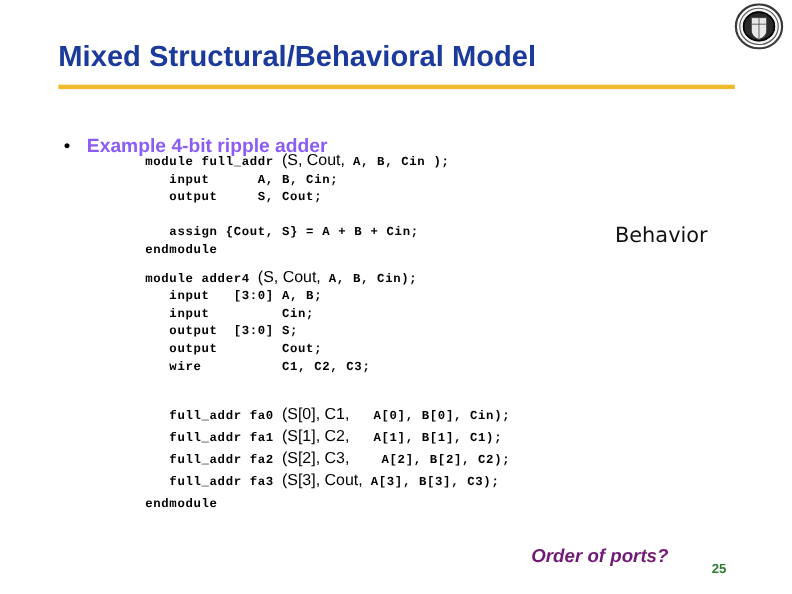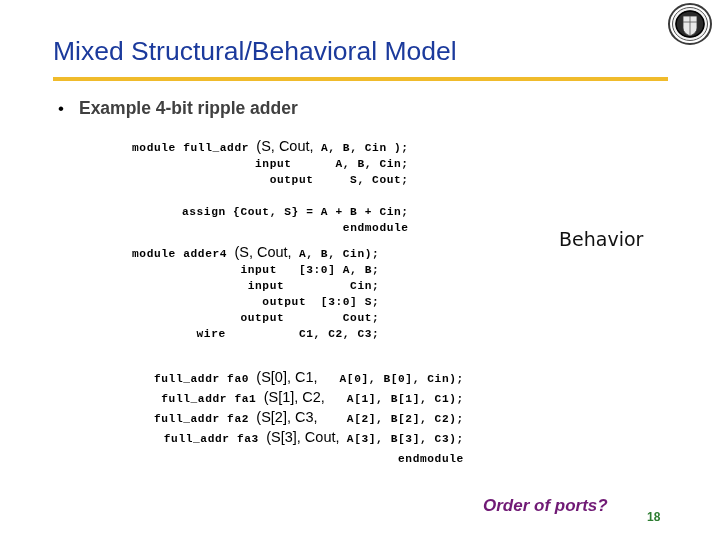--- a/index.html
+++ b/index.html
@@ -28,21 +28,21 @@
   }
 
   
   .slide-title {
     position: absolute;
     left: 53px;
     top: 36px;
     width: 620px;
     color: #1b3a9c;
     font-family: "Liberation Sans", sans-serif;
-    font-weight: normal;
+    font-weight: bold;
     font-size: 26.5px;
     letter-spacing: 0px;
     line-height: 30px;
     white-space: nowrap;
   }
   .title-rule {
     position: absolute;
     left: 53px;
     top: 77px;
     width: 615px;
@@ -62,30 +62,30 @@
   .bullet-dot {
     font-size: 17px;
     color: #000000;
     line-height: 1;
     margin-right: 15px;
   }
   .bullet-text {
     font-family: "Liberation Sans", sans-serif;
     font-weight: bold;
     font-size: 17.5px;
-    color: #404040;
+    color: #8b5cf6;
     line-height: 1.1;
+    margin-top: 24px;
   }
 
   
   .code-block {
     position: absolute;
     white-space: pre;
     color: #000000;
-    text-align: right;
   }
   .mono {
     font-family: "Liberation Mono", "DejaVu Sans Mono", monospace;
     font-weight: bold;
     font-size: 11.2px;
     letter-spacing: 0.6px;
   }
   .sans-port {
     font-family: "Liberation Sans", sans-serif;
     font-size: 14.5px;
@@ -108,21 +108,21 @@
 
   
   .annotation {
     position: absolute;
     font-family: "DejaVu Sans", sans-serif;
     font-weight: normal;
     font-size: 19px;
     color: #111111;
     white-space: nowrap;
   }
-  #annotation-behavior { left: 559px; top: 203px; margin-top: 25px; }
+  #annotation-behavior { left: 559px; top: 203px; }
   #annotation-structural { left: 550px; top: 344px; }
 
   
   .question-note {
     position: absolute;
     left: 483px;
     top: 496px;
     font-family: "Liberation Sans", sans-serif;
     font-weight: bold;
     font-size: 17px;
@@ -167,15 +167,15 @@
 
   <div class="code-block" id="code-block-1"><span class="code-line"><span class="mono">module full_addr </span><span class="sans-port">(S, Cout,</span><span class="mono"> A, B, Cin );</span></span><span class="code-line"><span class="mono">   input      A, B, Cin;</span></span><span class="code-line"><span class="mono">   output     S, Cout;</span></span><span class="code-line"><span class="mono"> </span></span><span class="code-line"><span class="mono">   assign {Cout, S} = A + B + Cin;</span></span><span class="code-line"><span class="mono">endmodule</span></span></div>
 
   <div class="code-block" id="code-block-2"><span class="code-line"><span class="mono">module adder4 </span><span class="sans-port">(S, Cout,</span><span class="mono"> A, B, Cin);</span></span><span class="code-line"><span class="mono">   input   [3:0] A, B;</span></span><span class="code-line"><span class="mono">   input         Cin;</span></span><span class="code-line"><span class="mono">   output  [3:0] S;</span></span><span class="code-line"><span class="mono">   output        Cout;</span></span><span class="code-line"><span class="mono">   wire          C1, C2, C3;</span></span></div>
 
   <div class="code-block" id="code-block-3"><span class="code-line"><span class="mono">   full_addr fa0 </span><span class="sans-port">(S[0], C1,</span><span class="mono">   A[0], B[0], Cin);</span></span><span class="code-line"><span class="mono">   full_addr fa1 </span><span class="sans-port">(S[1], C2,</span><span class="mono">   A[1], B[1], C1);</span></span><span class="code-line"><span class="mono">   full_addr fa2 </span><span class="sans-port">(S[2], C3,</span><span class="mono">    A[2], B[2], C2);</span></span><span class="code-line"><span class="mono">   full_addr fa3 </span><span class="sans-port">(S[3], Cout,</span><span class="mono"> A[3], B[3], C3);</span></span><span class="code-line"><span class="mono">endmodule</span></span></div>
 
   <div class="annotation" id="annotation-behavior">Behavior</div>
 
   <div class="question-note">Order of ports?</div>
-  <div class="page-number">18</div>
+  <div class="page-number">25</div>
 
 </div>
 
 </body></html>

